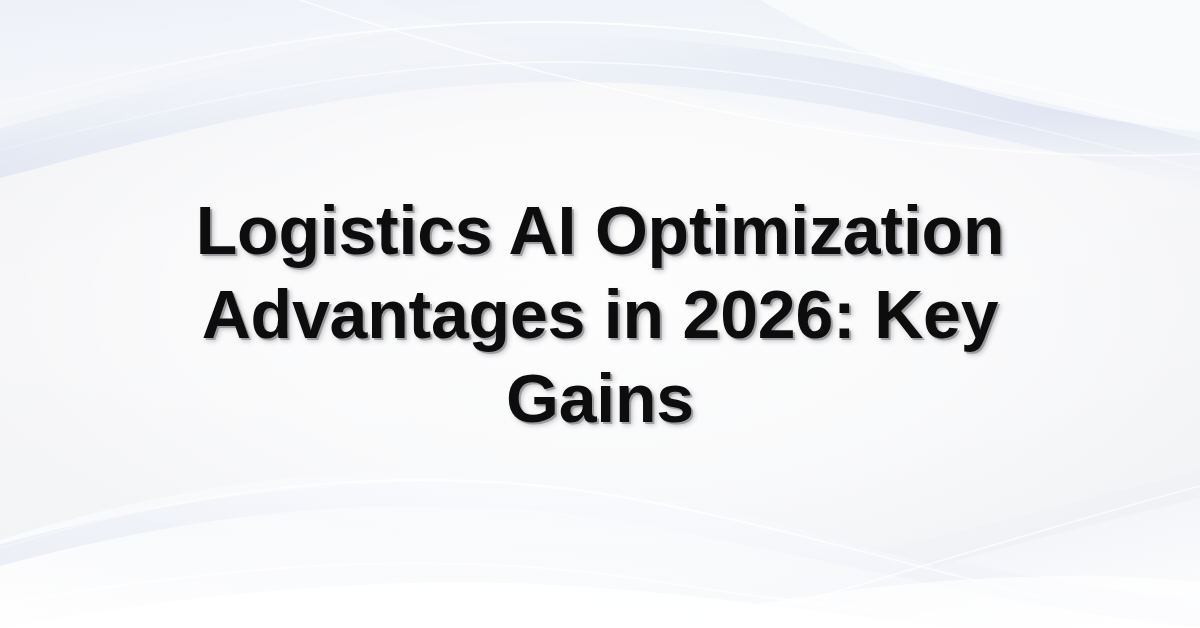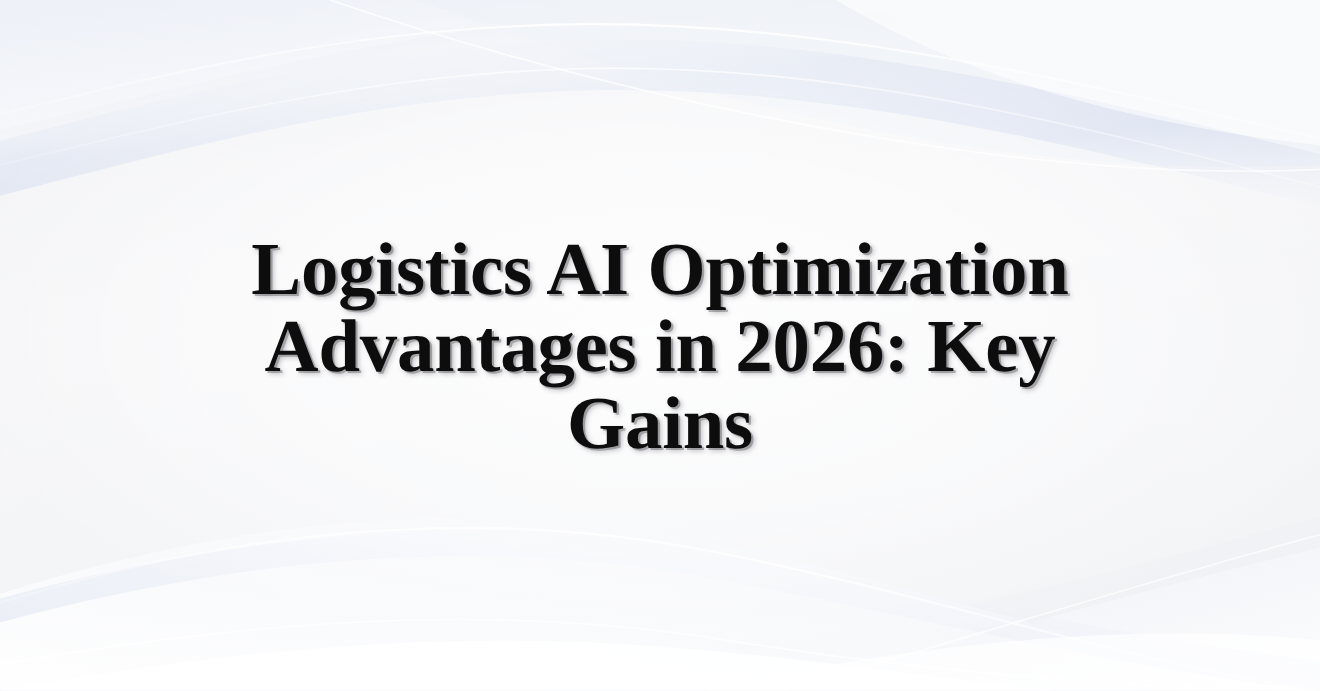--- a/index.html
+++ b/index.html
@@ -50,24 +50,24 @@
     display: flex;
     align-items: center;
     justify-content: center;
     padding: 0 96px;
     box-sizing: border-box;
   }
 
   .headline {
     margin: 0;
     text-align: center;
-    font-family: Liberation Serif, serif;
+    font-family: Liberation Sans, sans-serif;
     font-weight: 700;
     font-size: 68px;
-    line-height: 70px;
+    line-height: 84px;
     letter-spacing: -0.2px;
     color: #0d0d0d;
     max-width: 830px;
     text-shadow:
       2px 2px 0 rgba(80,80,85,0.38),
       3px 3px 5px rgba(60,60,70,0.30);
     word-wrap: break-word;
   }
 </style>
 </head>

